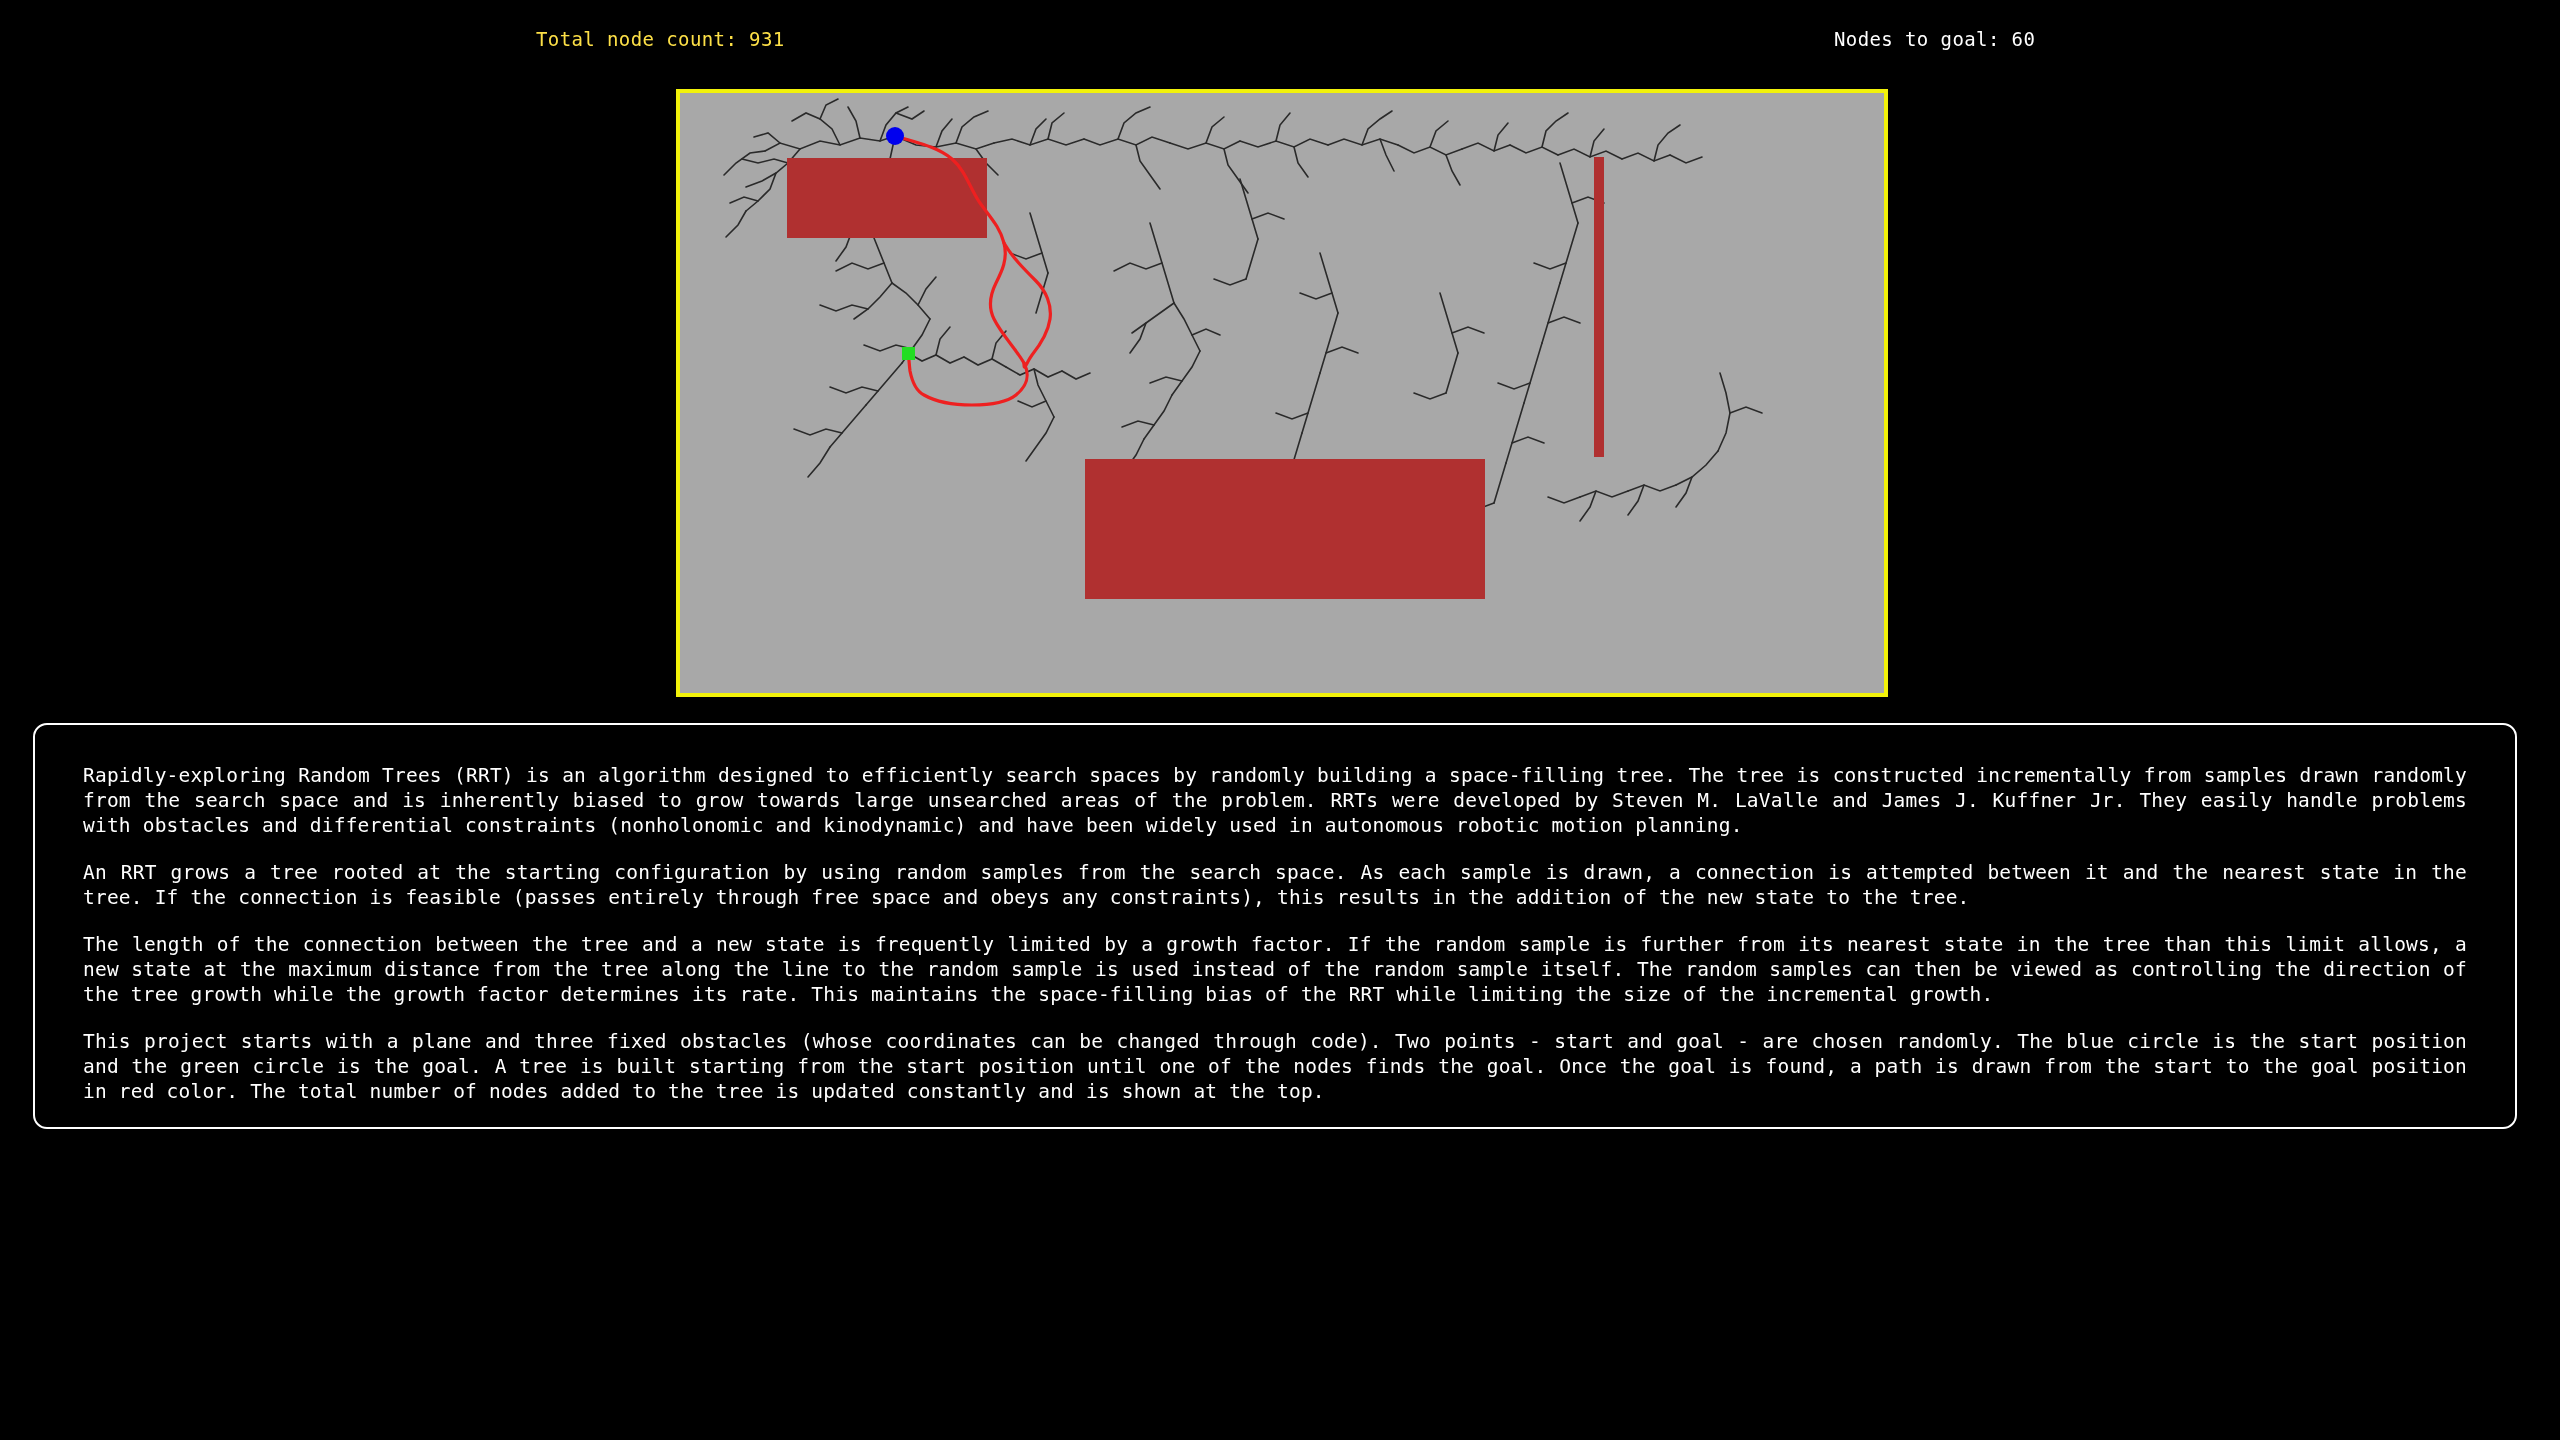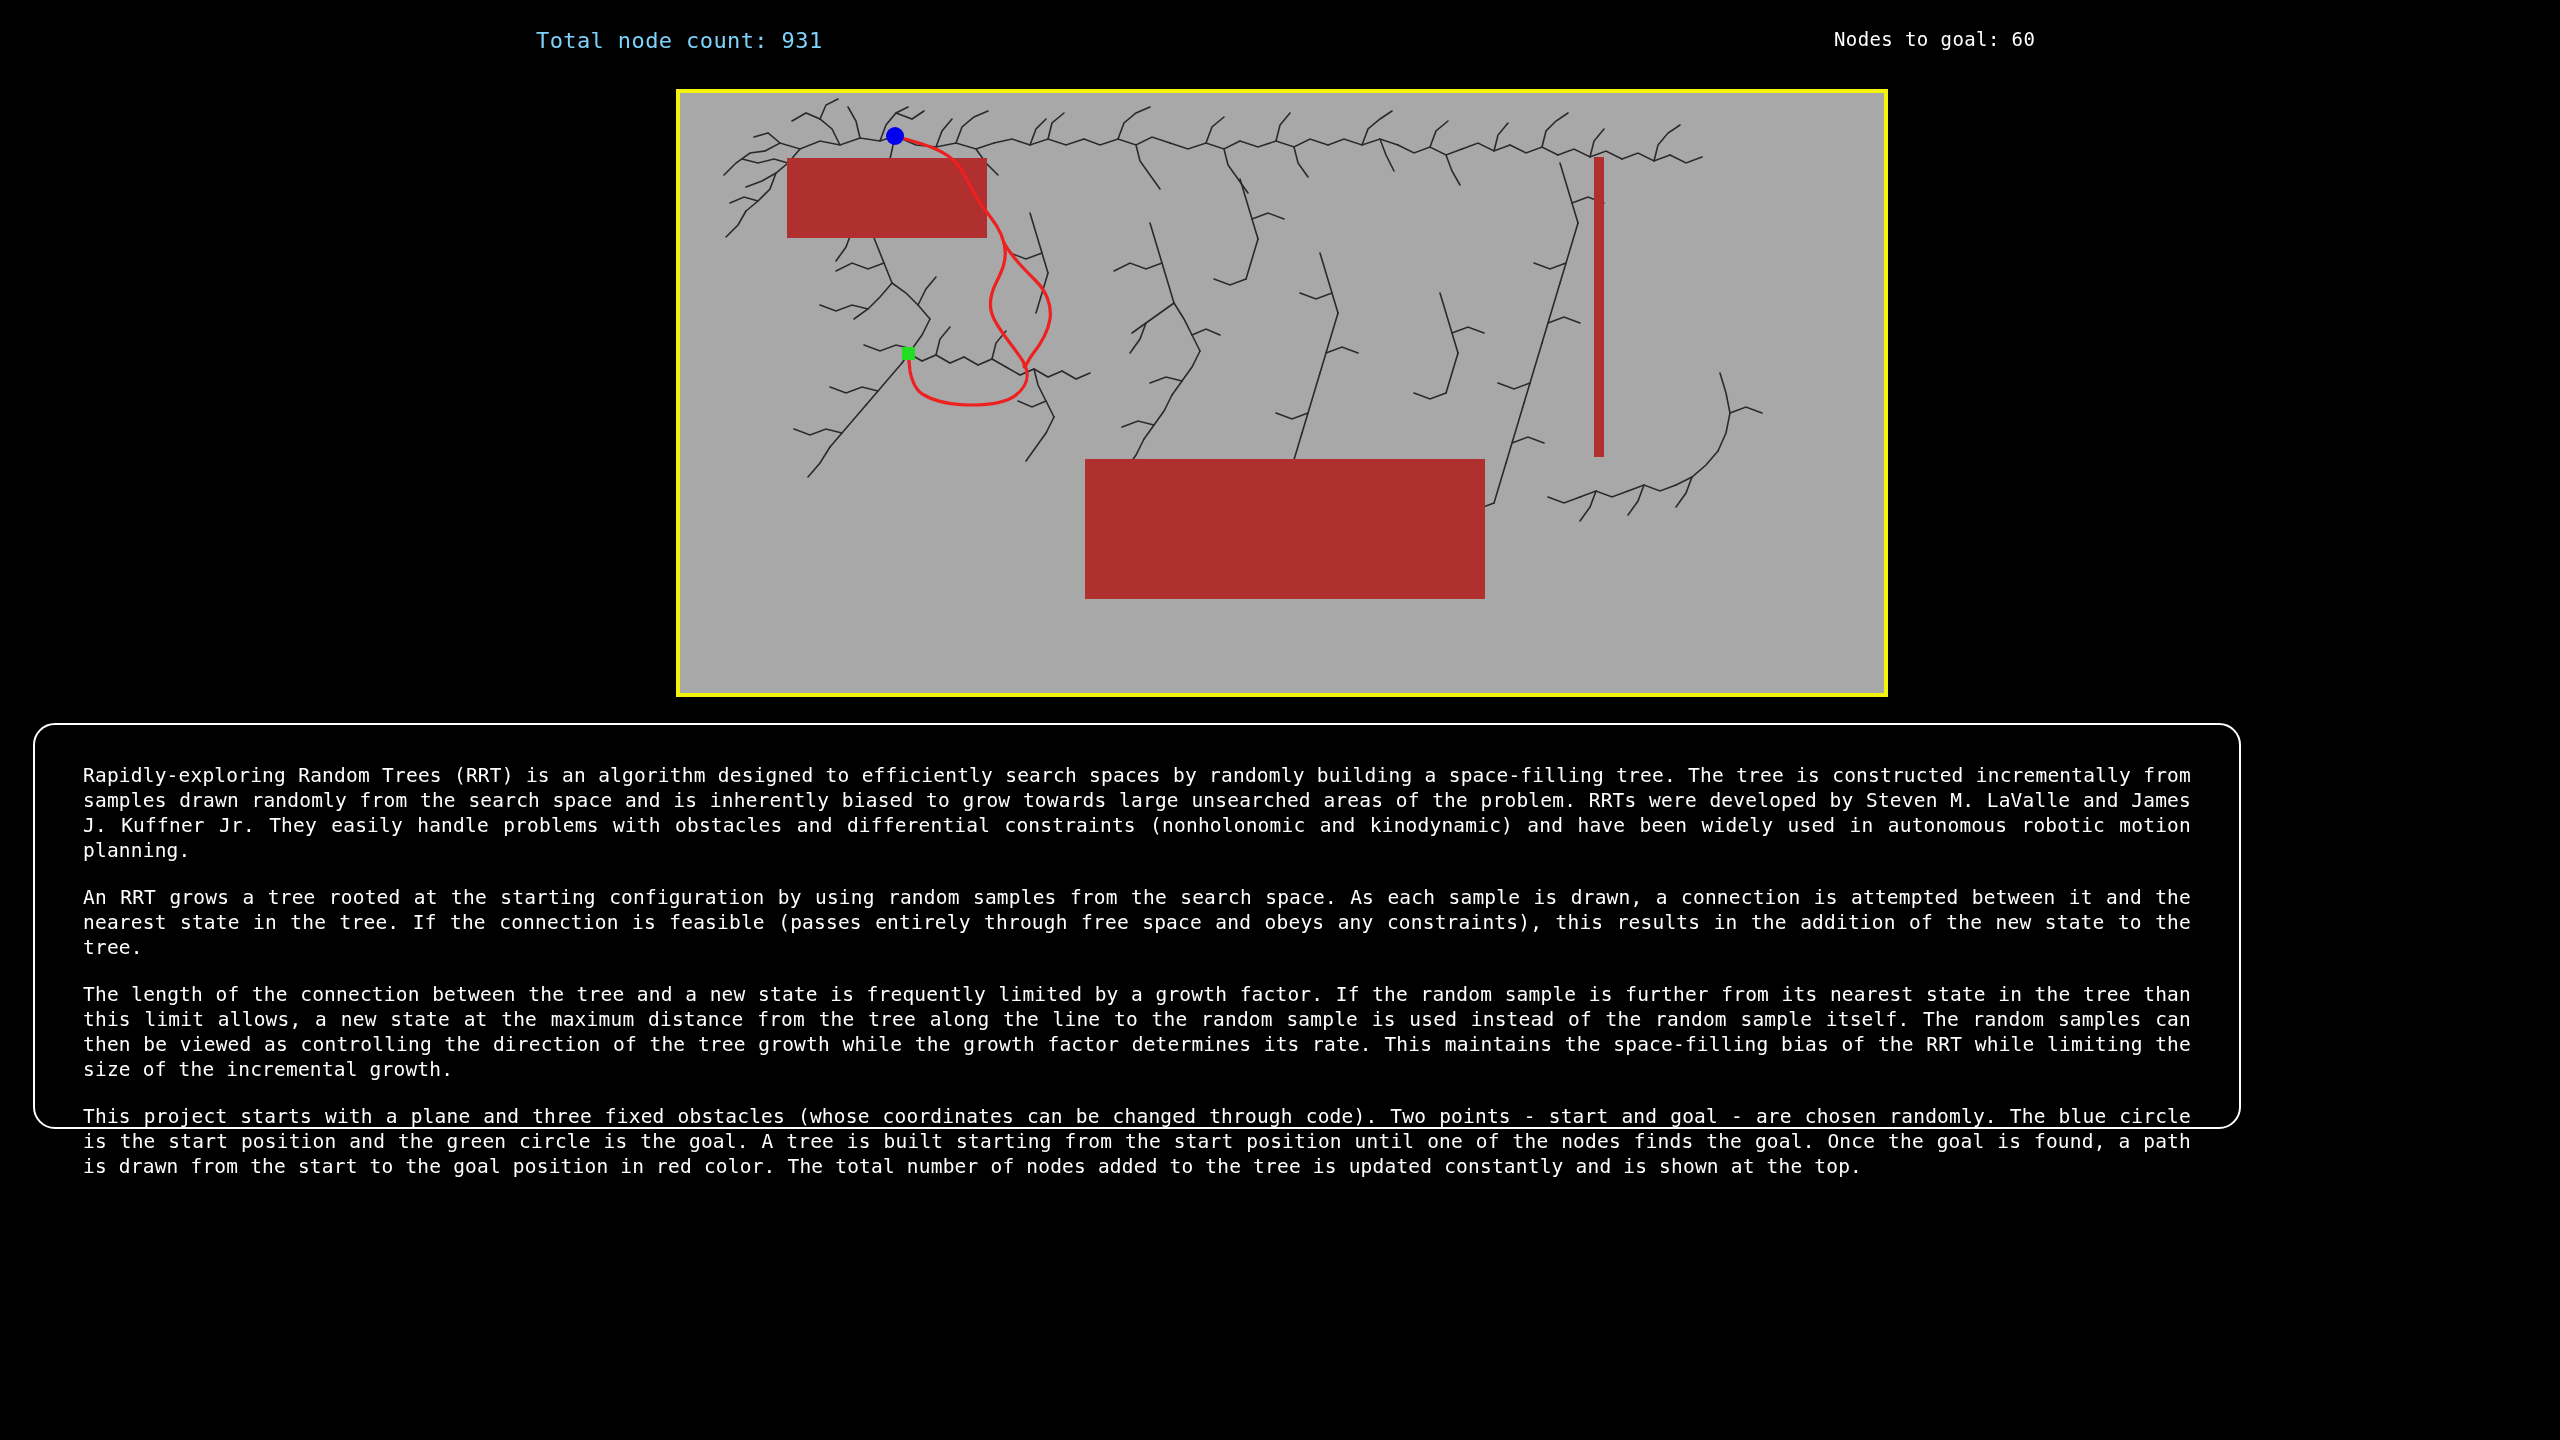--- a/index.html
+++ b/index.html
@@ -21,24 +21,24 @@
     position: absolute;
     top: 28px;
     left: 0;
     width: 2560px;
     height: 30px;
   }
   .status-left {
     position: absolute;
     left: 536px;
     top: 0;
-    font-size: 22px;
+    font-size: 19px;
     letter-spacing: 0.4px;
     white-space: nowrap;
-    color: #7dd3fc;
+    color: #fde047;
     text-align: center;
   }
   .status-right {
     position: absolute;
     left: 1834px;
     top: 0;
     font-size: 19px;
     letter-spacing: 0.4px;
     white-space: nowrap;
     color: #ffffff;
@@ -66,24 +66,24 @@
     width: 1204px;
     height: 600px;
     display: block;
   }
 
   
   .desc-panel {
     position: absolute;
     left: 33px;
     top: 723px;
-    width: 2208px;
+    width: 2484px;
     height: 406px;
     border: 2px solid #ffffff;
-    border-radius: 22px;
+    border-radius: 14px;
     background: #000000;
     padding: 38px 48px 21px 48px;
   }
   .desc-panel p {
     margin: 0 0 22px 0;
     font-size: 19.5px;
     line-height: 25px;
     letter-spacing: 0.2px;
     color: #ffffff;
     text-align: justify;

